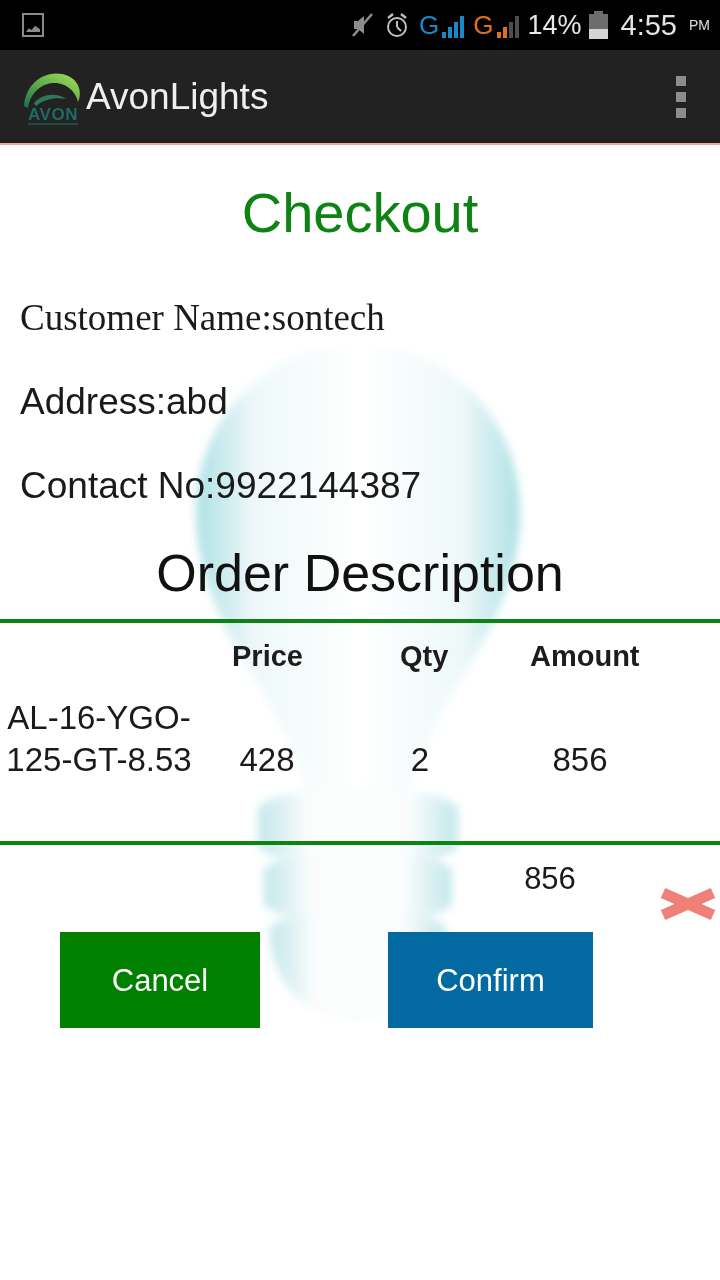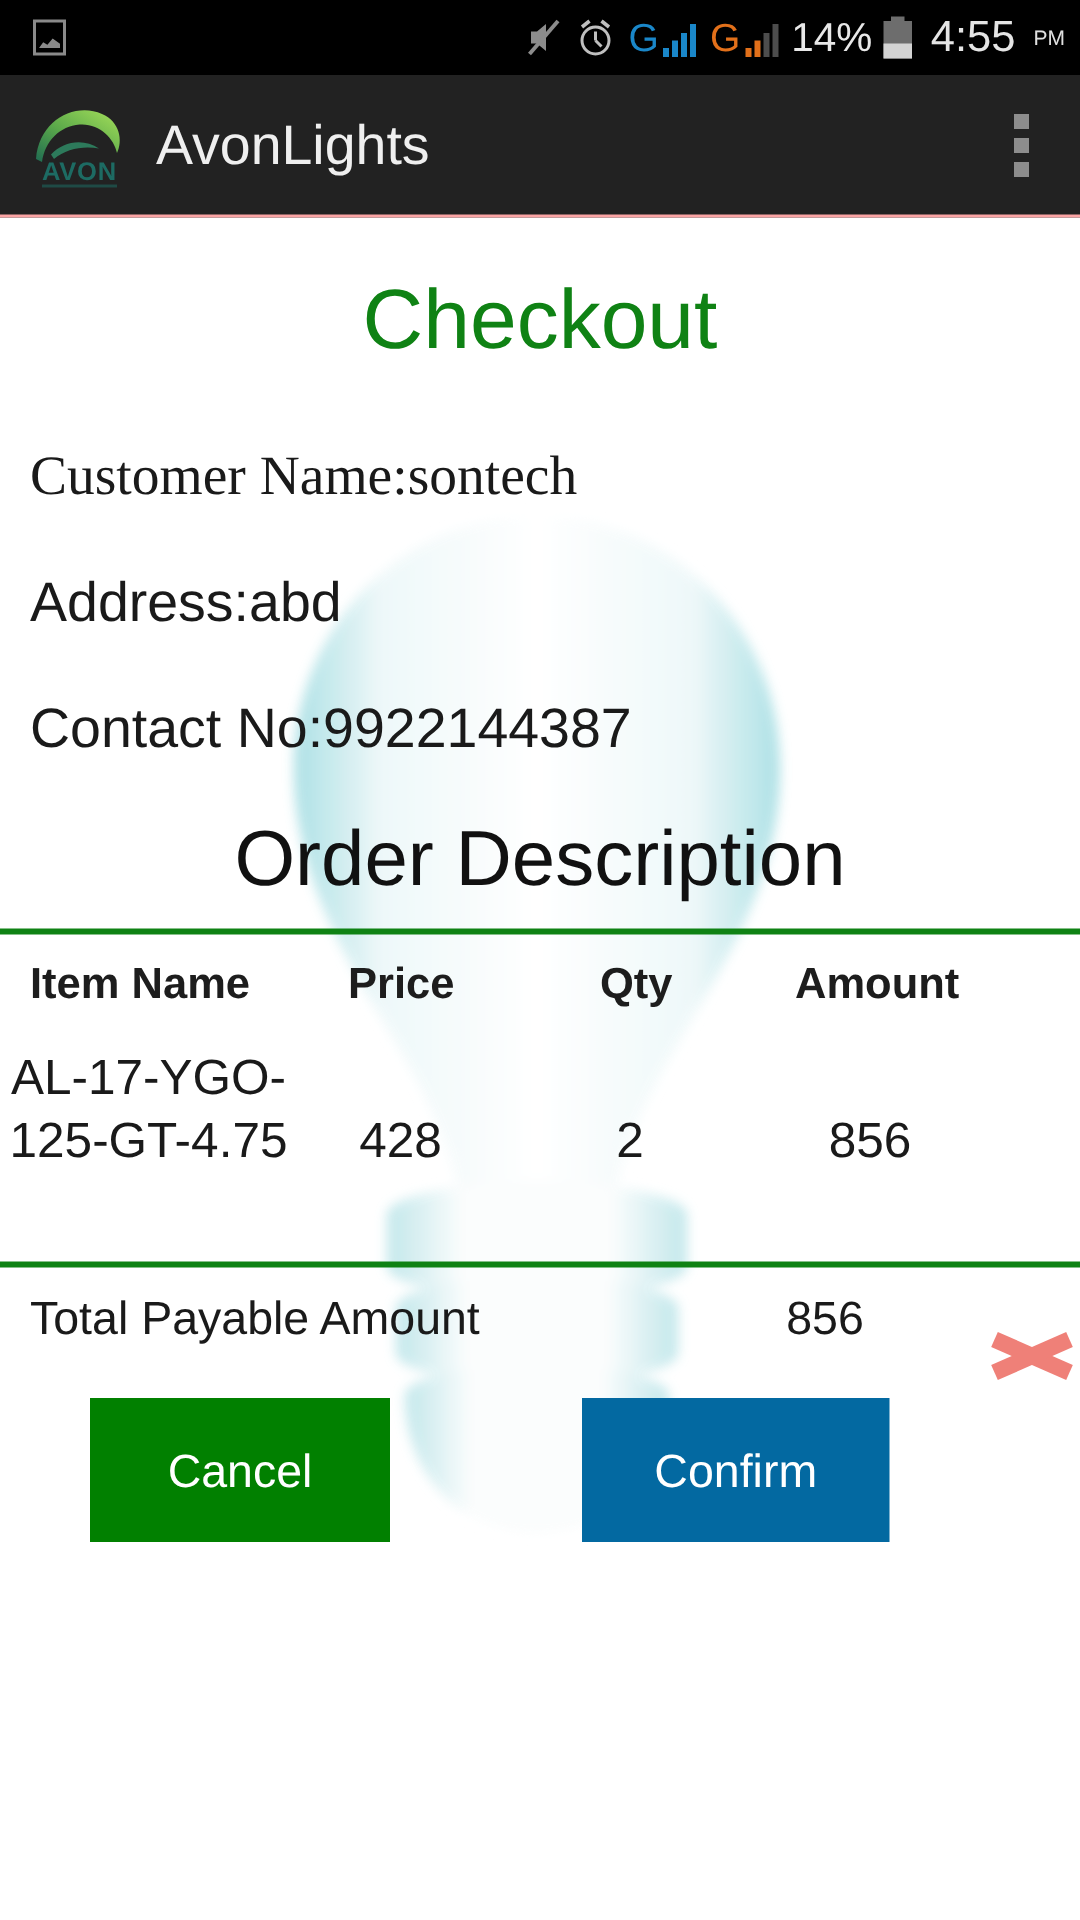--- a/index.html
+++ b/index.html
@@ -127,21 +127,20 @@
   }
   .logo {
     width: 66px; height: 62px;
     position: relative;
     flex: 0 0 auto;
   }
   .app-title {
     color: #efefef;
     font-size: 37px;
     line-height: 37px;
-    margin-left: 18px;
     font-weight: 400;
   }
   .overflow-menu {
     margin-left: auto;
     width: 12px;
     display: flex;
     flex-direction: column;
     gap: 6px;
     padding: 6px 14px;
   }
@@ -434,42 +433,40 @@
 
   <div class="info-line info-1">Customer Name:sontech</div>
   <div class="info-line info-2">Address:abd</div>
   <div class="info-line info-3">Contact No:9922144387</div>
 
   <div class="section-title">Order Description</div>
 
   <div class="hr-green hr-top"></div>
 
   <div class="table-head">
-    <div class="th th-item">Item Name</div>
     <div class="th th-price">Price</div>
     <div class="th th-qty">Qty</div>
     <div class="th th-amount">Amount</div>
   </div>
 
   <div class="table-row">
-    <div class="cell cell-item">AL-17-YGO-125-GT-4.75</div>
+    <div class="cell cell-item">AL-16-YGO-125-GT-8.53</div>
     <div class="cell cell-price">428</div>
     <div class="cell cell-qty">2</div>
     <div class="cell cell-amount">856</div>
   </div>
 
   <div class="delete-x">
     <svg width="60" height="42" viewBox="0 0 60 42">
       <g stroke="#ef8078" stroke-width="11" stroke-linecap="butt">
         <line x1="5" y1="10" x2="55" y2="32"></line>
         <line x1="55" y1="10" x2="5" y2="32"></line>
       </g>
     </svg>
   </div>
 
   <div class="hr-green hr-bottom"></div>
 
-  <div class="total-label">Total Payable Amount</div>
   <div class="total-value">856</div>
 
   <button class="btn btn-cancel">Cancel</button>
   <button class="btn btn-confirm">Confirm</button>
 </div>
 
 </body></html>

